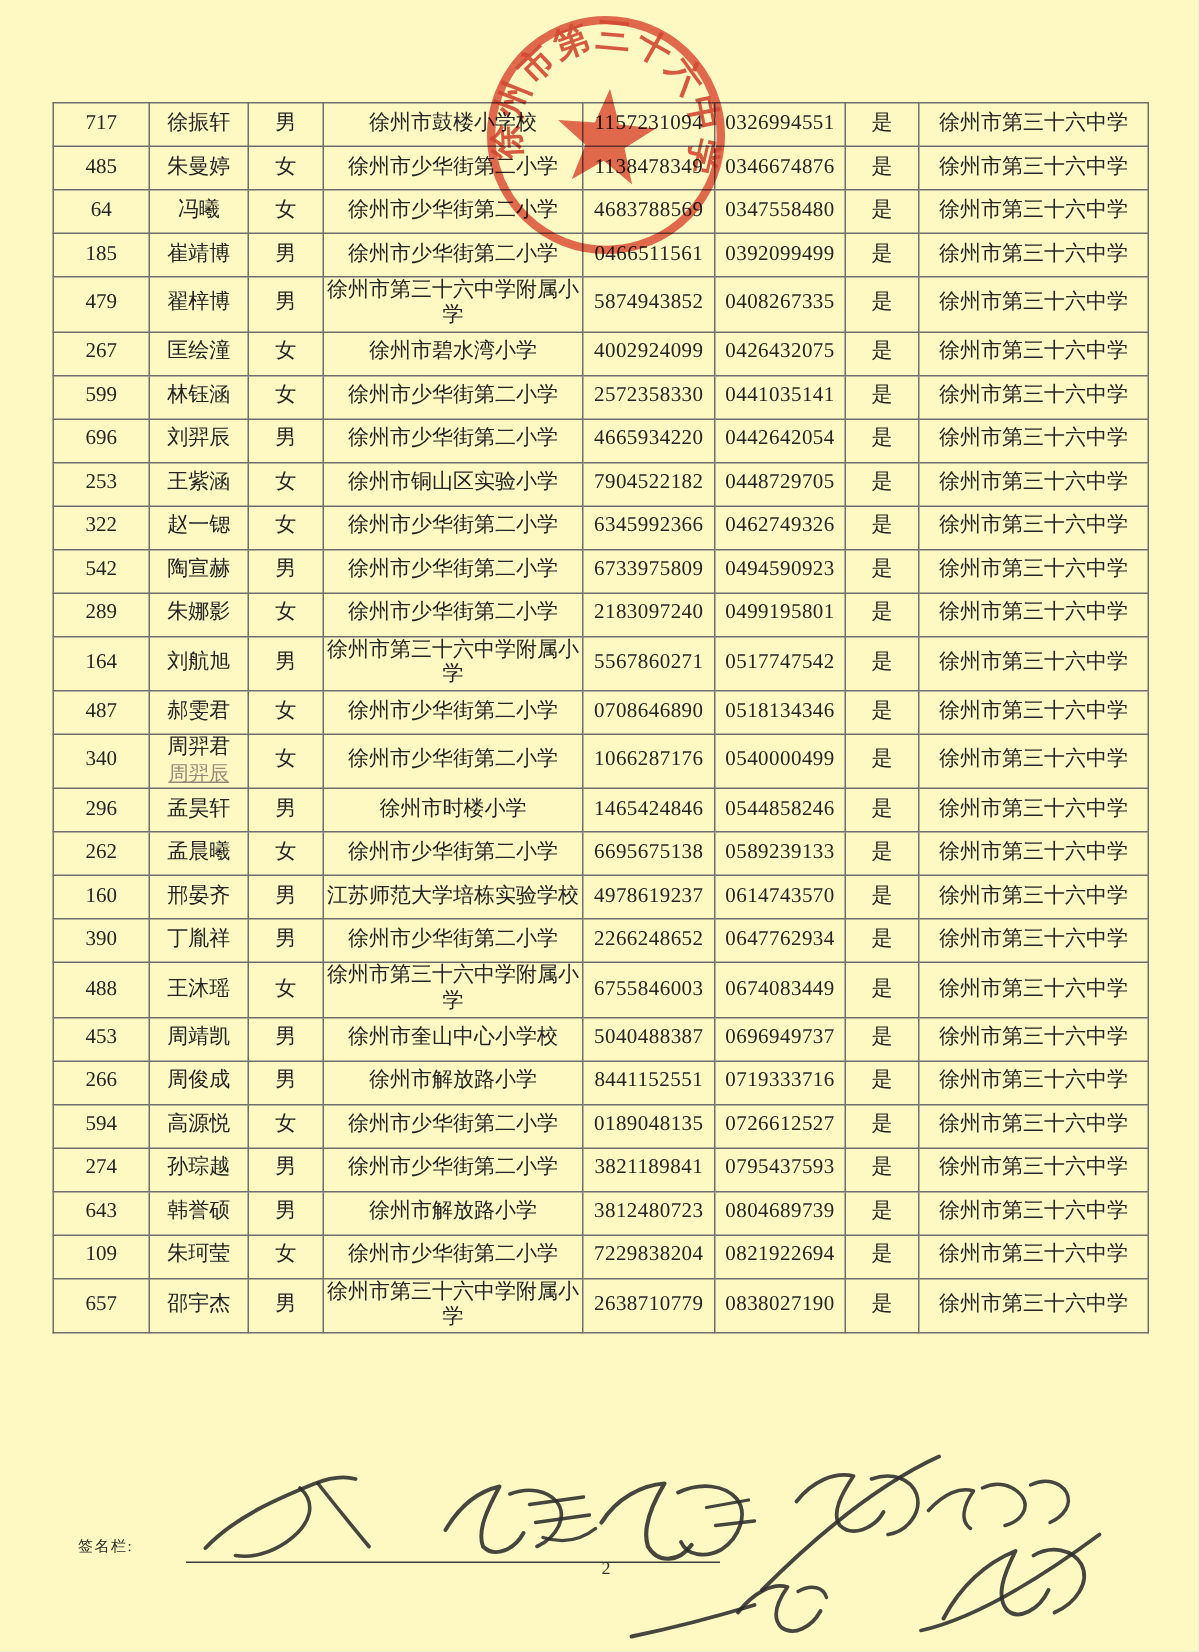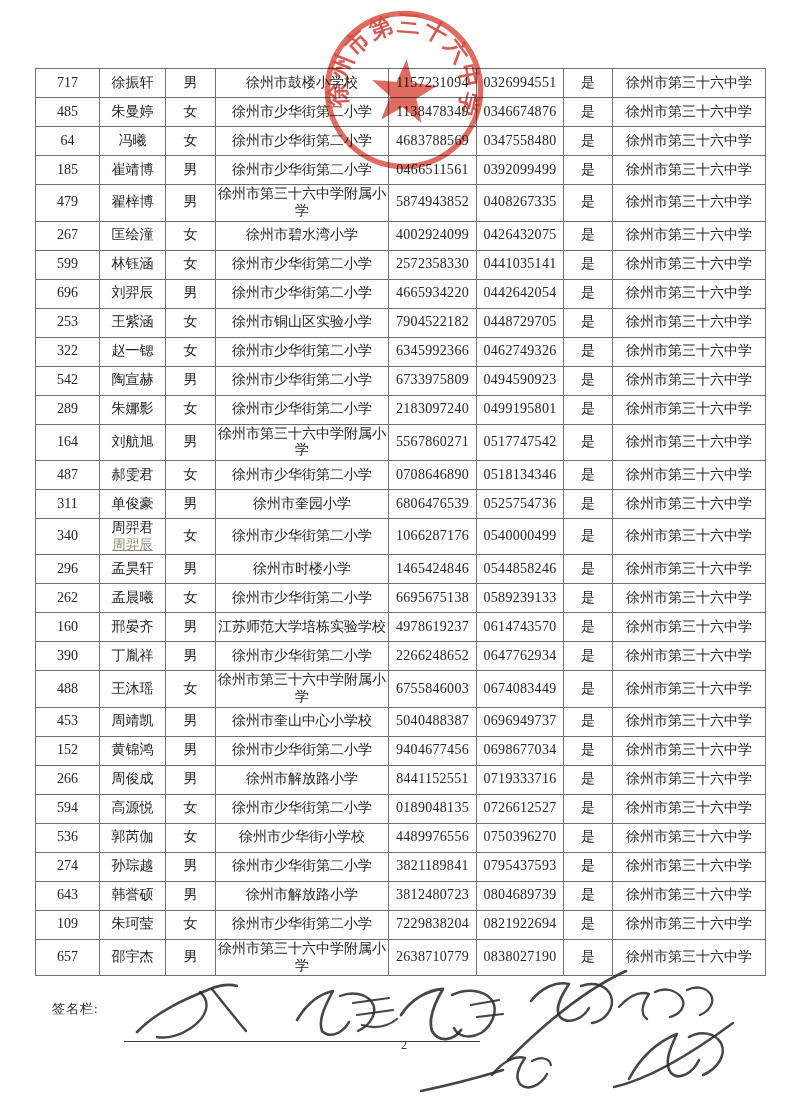--- a/index.html
+++ b/index.html
@@ -1,17 +1,17 @@
 <!DOCTYPE html>
 <html><head>
 <meta charset="utf-8">
 <style>
   html,body{margin:0;padding:0;background:#e9e9e9;}
   .page{
-    position:relative;width:799px;height:1101px;background:#ffffff;
+    position:relative;width:799px;height:1101px;background:#fef9c3;
     font-family:"Liberation Serif","DejaVu Serif",serif;color:#1e1e1e;
     overflow:hidden;outline:1px solid #d9d9d9;margin:0 auto;
   }
   table.roster{
     position:absolute;left:35px;top:68px;width:730px;
     border-collapse:collapse;table-layout:fixed;
   }
   table.roster td{
     border:1px solid #6f6f6f;text-align:center;vertical-align:middle;
     font-size:14px;line-height:1.2;height:26px;padding:1px 2px;
@@ -22,21 +22,21 @@
   col.c-yes{width:49px}col.c-adm{width:153px}
   td.id-cell{font-size:14.5px;letter-spacing:.3px;}
   td.adm-cell{color:#3c3c3c;}
   .name-alt{color:#97897a;font-size:13.5px;text-decoration:underline;}
   .stamp{
     position:absolute;left:318px;top:4px;width:172px;height:172px;
     mix-blend-mode:multiply;opacity:.88;transform:rotate(5deg);
     pointer-events:none;
   }
   .sig-label{
-    position:absolute;left:52px;top:1000px;font-size:13px;color:#2a2a2a;
+    position:absolute;left:52px;top:1024px;font-size:10px;color:#2a2a2a;
     letter-spacing:1px;
   }
   .sig-line{
     position:absolute;left:124px;top:1041px;width:356px;height:0;
     border-bottom:1.4px solid #3c3c3c;
   }
   .page-num{
     position:absolute;left:396px;top:1038px;width:16px;text-align:center;
     font-size:12px;color:#333;
   }
@@ -194,30 +194,20 @@
           <td>487</td>
           <td>郝雯君</td>
           <td>女</td>
           <td>徐州市少华街第二小学</td>
           <td class="id-cell">0708646890</td>
           <td class="id-cell">0518134346</td>
           <td>是</td>
           <td class="adm-cell">徐州市第三十六中学</td>
         </tr>
         <tr>
-          <td>311</td>
-          <td>单俊豪</td>
-          <td>男</td>
-          <td>徐州市奎园小学</td>
-          <td class="id-cell">6806476539</td>
-          <td class="id-cell">0525754736</td>
-          <td>是</td>
-          <td class="adm-cell">徐州市第三十六中学</td>
-        </tr>
-        <tr>
           <td>340</td>
           <td>
             <div>周羿君</div>
             <div class="name-alt">周羿辰</div>
           </td>
           <td>女</td>
           <td>徐州市少华街第二小学</td>
           <td class="id-cell">1066287176</td>
           <td class="id-cell">0540000499</td>
           <td>是</td>
@@ -277,56 +267,36 @@
           <td>453</td>
           <td>周靖凯</td>
           <td>男</td>
           <td>徐州市奎山中心小学校</td>
           <td class="id-cell">5040488387</td>
           <td class="id-cell">0696949737</td>
           <td>是</td>
           <td class="adm-cell">徐州市第三十六中学</td>
         </tr>
         <tr>
-          <td>152</td>
-          <td>黄锦鸿</td>
-          <td>男</td>
-          <td>徐州市少华街第二小学</td>
-          <td class="id-cell">9404677456</td>
-          <td class="id-cell">0698677034</td>
-          <td>是</td>
-          <td class="adm-cell">徐州市第三十六中学</td>
-        </tr>
-        <tr>
           <td>266</td>
           <td>周俊成</td>
           <td>男</td>
           <td>徐州市解放路小学</td>
           <td class="id-cell">8441152551</td>
           <td class="id-cell">0719333716</td>
           <td>是</td>
           <td class="adm-cell">徐州市第三十六中学</td>
         </tr>
         <tr>
           <td>594</td>
           <td>高源悦</td>
           <td>女</td>
           <td>徐州市少华街第二小学</td>
           <td class="id-cell">0189048135</td>
           <td class="id-cell">0726612527</td>
-          <td>是</td>
-          <td class="adm-cell">徐州市第三十六中学</td>
-        </tr>
-        <tr>
-          <td>536</td>
-          <td>郭芮伽</td>
-          <td>女</td>
-          <td>徐州市少华街小学校</td>
-          <td class="id-cell">4489976556</td>
-          <td class="id-cell">0750396270</td>
           <td>是</td>
           <td class="adm-cell">徐州市第三十六中学</td>
         </tr>
         <tr>
           <td>274</td>
           <td>孙琮越</td>
           <td>男</td>
           <td>徐州市少华街第二小学</td>
           <td class="id-cell">3821189841</td>
           <td class="id-cell">0795437593</td>

